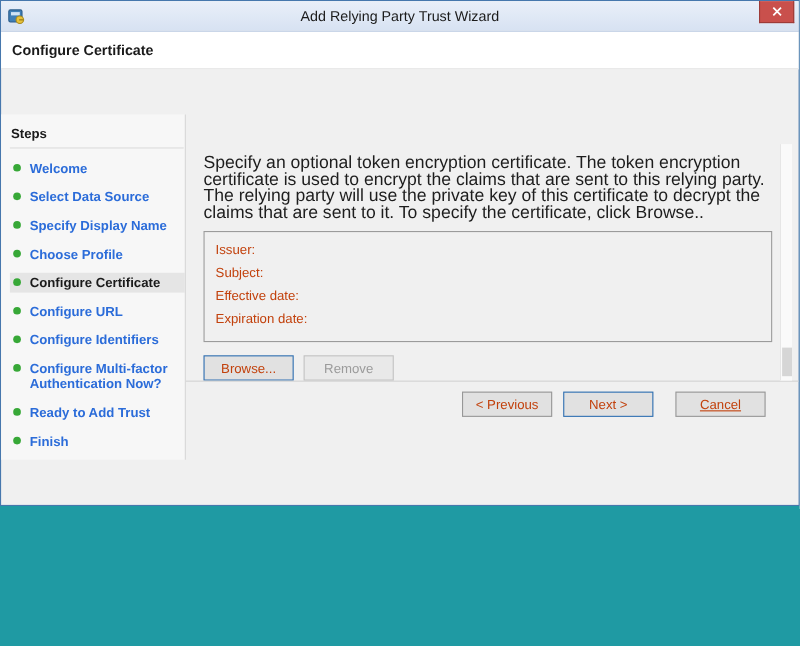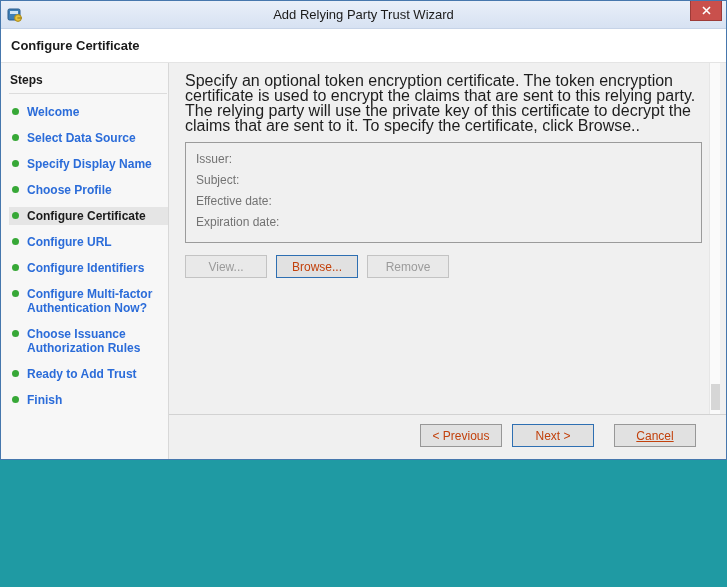--- a/index.html
+++ b/index.html
@@ -35,21 +35,21 @@
     box-sizing:border-box;
   }
   
   .page-header{
     flex:0 0 33px;height:33px;background:#ffffff;
     display:flex;align-items:center;
     border-bottom:1px solid #e4e4e4;
   }
   .page-header .ptitle{font-size:13px;font-weight:bold;margin-left:10px;color:#1a1a1a;}
   
-  .wbody{flex:1;display:flex;min-height:0;}
+  .wbody{flex:1;display:flex;min-height:0;align-items:center;}
   .sidebar{
     flex:0 0 168px;width:168px;box-sizing:border-box;
     background:#f7f7f7;border-right:1px solid #d8d8d8;
     padding:8px 0 0 8px;
   }
   .steps-title{
     font-size:12px;font-weight:bold;color:#1a1a1a;
     padding:2px 0 6px 1px;border-bottom:1px solid #dcdcdc;margin-right:1px;
   }
   ul.steps{list-style:none;margin:9px 0 0 0;padding:0;}
@@ -66,21 +66,21 @@
   
   .content{
     flex:1;display:flex;flex-direction:column;min-width:0;position:relative;
     padding:10px 24px 0 16px;box-sizing:border-box;
   }
   .instructions{margin:0;font-size:16px;line-height:15px;color:#1d1d1d;}
   .cert-box{
     margin-top:9px;border:1px solid #9b9b9b;background:#f0f0f0;
     padding:9px 10px 6px 10px;
   }
-  .cert-row{font-size:12px;color:#737373;height:21px;}
+  .cert-row{font-size:12px;color:#c2410c;height:21px;}
   .btn-row{margin-top:12px;display:flex;gap:9px;}
   .btn{
     min-width:82px;height:23px;font-size:12px;font-family:inherit;
     background:#e1e1e1;border:1px solid #979797;color:#c2410c;cursor:pointer;
     box-sizing:border-box;
   }
   .btn.disabled{color:#9b9b9b;border-color:#c3c3c3;background:#e9e9e9;cursor:default;}
   .btn.focus-blue{border:1px solid #2e6fb2;}
   
   .scroll-track{
@@ -161,45 +161,40 @@
           <li class="step">
             <span class="bullet"></span>
             <span>Configure Identifiers</span>
           </li>
           <li class="step">
             <span class="bullet"></span>
             <span>Configure Multi-factor Authentication Now?</span>
           </li>
           <li class="step">
             <span class="bullet"></span>
-            <span>Choose Issuance Authorization Rules</span>
-          </li>
-          <li class="step">
-            <span class="bullet"></span>
             <span>Ready to Add Trust</span>
           </li>
           <li class="step">
             <span class="bullet"></span>
             <span>Finish</span>
           </li>
         </ul>
       </aside>
 
       <section class="content">
         <p class="instructions">Specify an optional token encryption certificate.  The token encryption certificate is used to encrypt the claims that are sent to this relying party.  The relying party will use the private key of this certificate to decrypt the claims that are sent to it.  To specify the certificate, click Browse..</p>
 
         <div class="cert-box">
           <div class="cert-row">Issuer:</div>
           <div class="cert-row">Subject:</div>
           <div class="cert-row">Effective date:</div>
           <div class="cert-row">Expiration date:</div>
         </div>
 
         <div class="btn-row">
-          <button class="btn disabled">View...</button>
           <button class="btn focus-blue">Browse...</button>
           <button class="btn disabled">Remove</button>
         </div>
 
         <div class="scroll-track">
           <div class="scroll-thumb"></div>
         </div>
 
         <div class="wfooter">
           <button class="btn prev">&lt; Previous</button>

